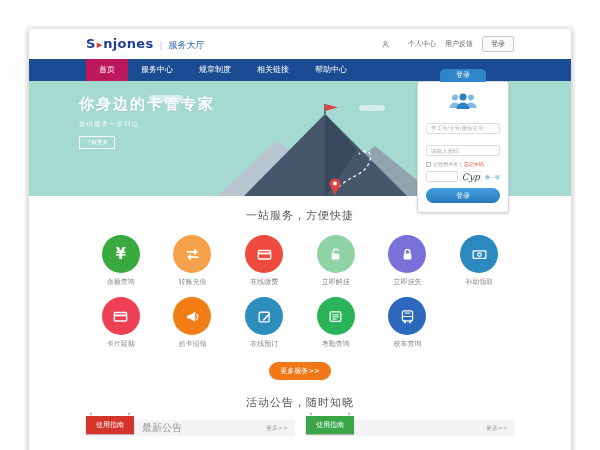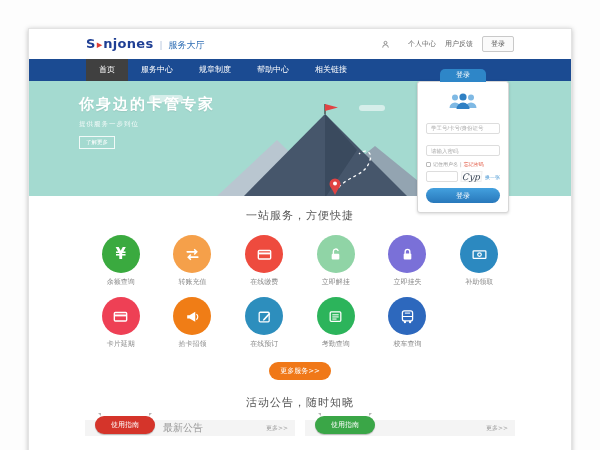--- a/index.html
+++ b/index.html
@@ -18,21 +18,21 @@
   .logo .site { color:#2e6db4; font-size:9px; }
   .hdr-right { margin-left:auto; display:flex; align-items:center; gap:9px;
     font-size:7px; color:#666; }
   .hdr-link { display:flex; align-items:center; gap:18px; cursor:pointer; }
   .hdr-btn { border:1px solid #c9c9c9; border-radius:2px; padding:2px 8px; color:#555;
     background:#fafafa; cursor:pointer; }
 
   
   .nav { height:22px; background:#1b4b92; display:flex; align-items:center; padding:0 57px; }
   .nav-item { color:#fff; font-size:8px; line-height:22px; padding:0 13px; cursor:pointer; }
-  .nav-item.active { background:#404040; }
+  .nav-item.active { background:#be185d; }
 
   
   .hero { height:115px; background:#a4dad0; position:relative; overflow:hidden; }
   .hero-copy { position:absolute; left:50px; top:14px; color:#fff; z-index:2; }
   .hero-title { font-size:15px; font-weight:bold; letter-spacing:2px;
     text-shadow:0 1px 1px rgba(0,0,0,.08); }
   .hero-sub { font-size:6.5px; opacity:.9; margin-top:6px; letter-spacing:1px; }
   .hero-cta { display:inline-block; margin-top:6px; font-size:5.5px; color:#fff;
     border:1px solid rgba(255,255,255,.85); padding:2px 6px; cursor:pointer; }
   .cloud { position:absolute; background:rgba(255,255,255,.55); border-radius:10px; }
@@ -74,22 +74,22 @@
   .svc .glyph { color:#fff; font-size:15px; font-weight:bold; }
   .svc .lbl { display:block; font-size:7px; color:#898989; margin-top:4px; }
   .more-btn { display:inline-block; margin:13px auto 0; background:#f07818; color:#fff;
     font-size:7px; padding:4px 11px; border-radius:9px; cursor:pointer; }
 
   
   .ann { padding:15px 0 16px; }
   .ann-tabs { width:430px; margin:10px auto 0; display:flex; gap:10px; }
   .ann-col { flex:1; background:#f4f4f4; height:16px; display:flex; align-items:center;
     position:relative; }
-  .ribbon { position:relative; top:-3px; margin-left:10px; color:#fff; font-size:7px;
-    padding:4px 16px; box-shadow:0 1px 1px rgba(0,0,0,.25); cursor:pointer;border-radius:9px; }
+  .ribbon { position:relative; top:-3px; margin-left:1px; color:#fff; font-size:7px;
+    padding:4px 10px; box-shadow:0 1px 1px rgba(0,0,0,.25); cursor:pointer; }
   .ribbon:before, .ribbon:after { content:""; position:absolute; top:-3px;
     border:3px solid transparent; }
   .ribbon:before { left:0; border-right-color:rgba(0,0,0,.28); border-top:none; }
   .ribbon:after { right:0; border-left-color:rgba(0,0,0,.28); border-top:none; }
   .ann-tab2 { font-size:10px; color:#999; margin-left:8px; cursor:pointer; }
   .ann-more { margin-left:auto; font-size:6px; color:#9a9a9a; padding-right:7px; cursor:pointer; }
   svg { display:block; }
 </style>
 </head>
 <body>
@@ -118,22 +118,22 @@
           <span>用户反馈</span>
         </span>
       <span class="hdr-btn">登录</span>
     </div>
   </div>
 
   <div class="nav" id="nav-list">
       <div class="nav-item active">首页</div>
       <div class="nav-item">服务中心</div>
       <div class="nav-item">规章制度</div>
+      <div class="nav-item">相关链接</div>
       <div class="nav-item">帮助中心</div>
-      <div class="nav-item">相关链接</div>
     </div>
 
   <div class="hero">
     <div class="cloud" style="left:120px;top:14px;width:34px;height:7px;"></div>
     <div class="cloud" style="left:330px;top:24px;width:26px;height:6px;"></div>
     <div class="cloud" style="left:405px;top:10px;width:20px;height:5px;"></div>
     <div class="mtn">
       <svg width="250" height="98" viewBox="0 0 250 98">
         <polygon points="18,98 80,40 140,98" fill="#b9c6d0"></polygon>
         <polygon points="115,98 178,46 242,98" fill="#93a4b1"></polygon>

